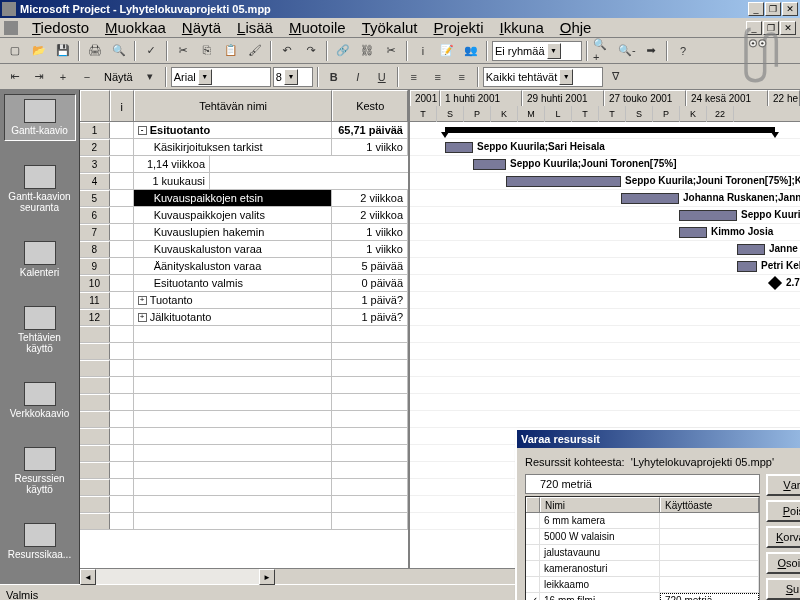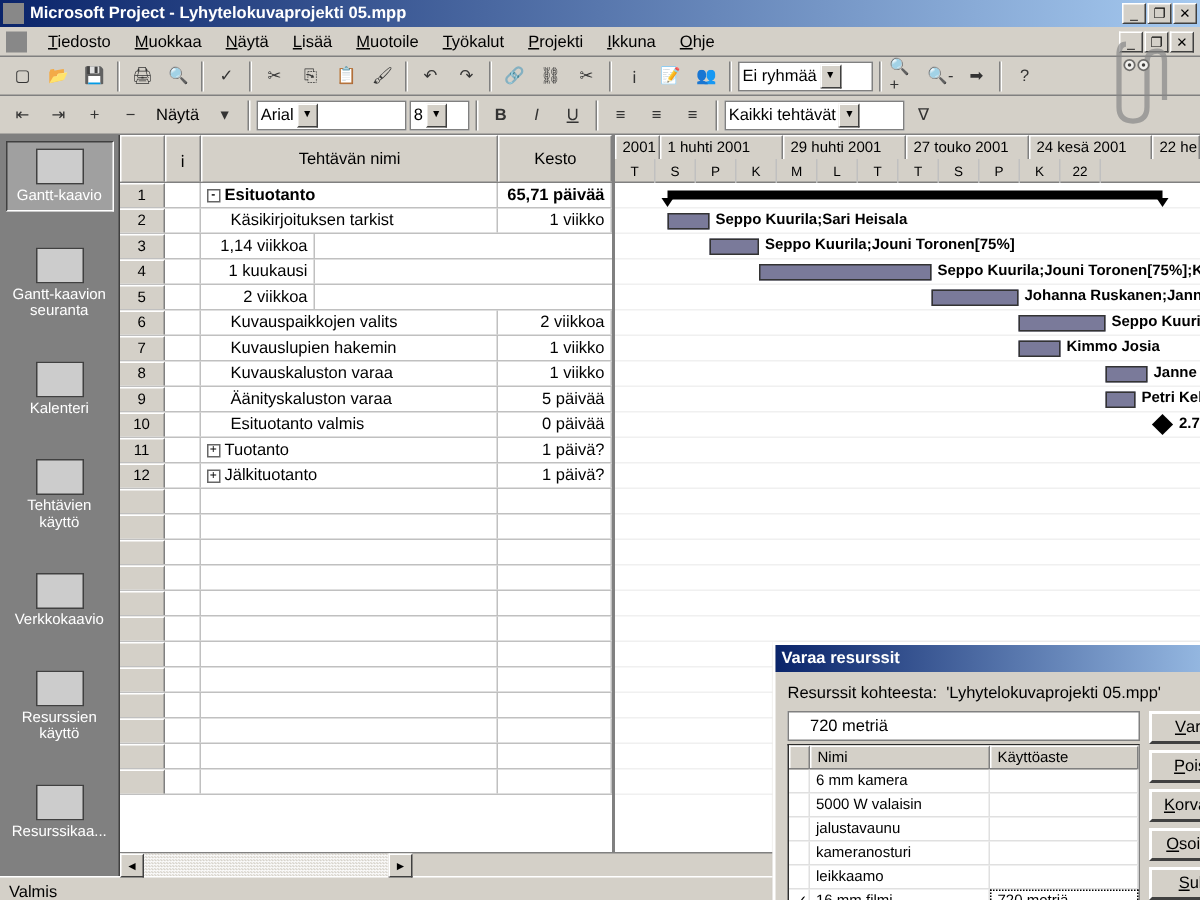--- a/index.html
+++ b/index.html
@@ -4,21 +4,21 @@
 <style>
 * { box-sizing: border-box; margin: 0; padding: 0; font-family: Arial, sans-serif; }
 body { background: #d4d0c8; font-size: 11px; overflow: hidden; width: 800px; height: 600px; }
 .titlebar { background: linear-gradient(to right, #0a246a, #a6caf0); color: #fff; height: 18px; display: flex; align-items: center; padding: 0 2px; }
 .titlebar-icon { width: 14px; height: 14px; background: #888; margin-right: 4px; }
 .titlebar-text { flex: 1; font-weight: bold; font-size: 11px; }
 .titlebar-btns { display: flex; gap: 1px; }
 .tbtn { width: 16px; height: 14px; background: #d4d0c8; border: 1px solid #fff; border-right-color:#404040; border-bottom-color:#404040; display:flex; align-items:center; justify-content:center; font-size:9px; font-family:Arial; color:#000; }
 .menubar { background:#d4d0c8; height:20px; display:flex; align-items:center; padding:0 4px; border-bottom:1px solid #808080; }
 .menu-icon { width:14px; height:14px; background:#888; margin-right:6px; }
-.menu-item { padding:2px 8px; font-size:11px; cursor:default; }
+.menu-item { padding:2px 8px; font-size:15px; cursor:default; }
 .menu-item u { text-decoration:underline; }
 .menubar .titlebar-btns { margin-left:auto; }
 .toolbar { background:#d4d0c8; height:26px; display:flex; align-items:center; padding:2px 4px; gap:2px; border-bottom:1px solid #808080; }
 .tb-btn { width:22px; height:22px; border:1px solid #d4d0c8; display:flex; align-items:center; justify-content:center; font-size:11px; color:#333; }
 .tb-sep { width:2px; height:20px; border-left:1px solid #808080; border-right:1px solid #fff; margin:0 2px; }
 .tb-combo { height:20px; border:1px solid #808080; background:#fff; display:flex; align-items:center; padding:0 2px; font-size:11px; }
 .tb-combo .dd { width:14px; height:16px; background:#d4d0c8; border:1px solid #fff; border-right-color:#404040; border-bottom-color:#404040; margin-left:2px; display:flex; align-items:center; justify-content:center; font-size:7px; }
 .tb-label { padding:0 4px; font-size:11px; }
 .main { display:flex; height:494px; }
 .viewbar { width:80px; background:#808080; border-right:1px solid #404040; padding:4px 0; display:flex; flex-direction:column; align-items:center; gap:20px; overflow:hidden; }
@@ -246,20 +246,21 @@
               <div class="g-dur">1,14 viikkoa</div>
             </div>
             <div class="grid-row">
               <div class="g-rownum">4</div>
               <div class="g-info"></div>
               <div class="g-dur">1 kuukausi</div>
             </div>
             <div class="grid-row">
               <div class="g-rownum">5</div>
               <div class="g-info"></div>
+              <div class="g-name selected" style="padding-left: 20px;">Kuvauspaikkojen etsin</div>
               <div class="g-dur">2 viikkoa</div>
             </div>
             <div class="grid-row">
               <div class="g-rownum">6</div>
               <div class="g-info"></div>
               <div class="g-name" style="padding-left: 20px;">Kuvauspaikkojen valits</div>
               <div class="g-dur">2 viikkoa</div>
             </div>
             <div class="grid-row">
               <div class="g-rownum">7</div>

